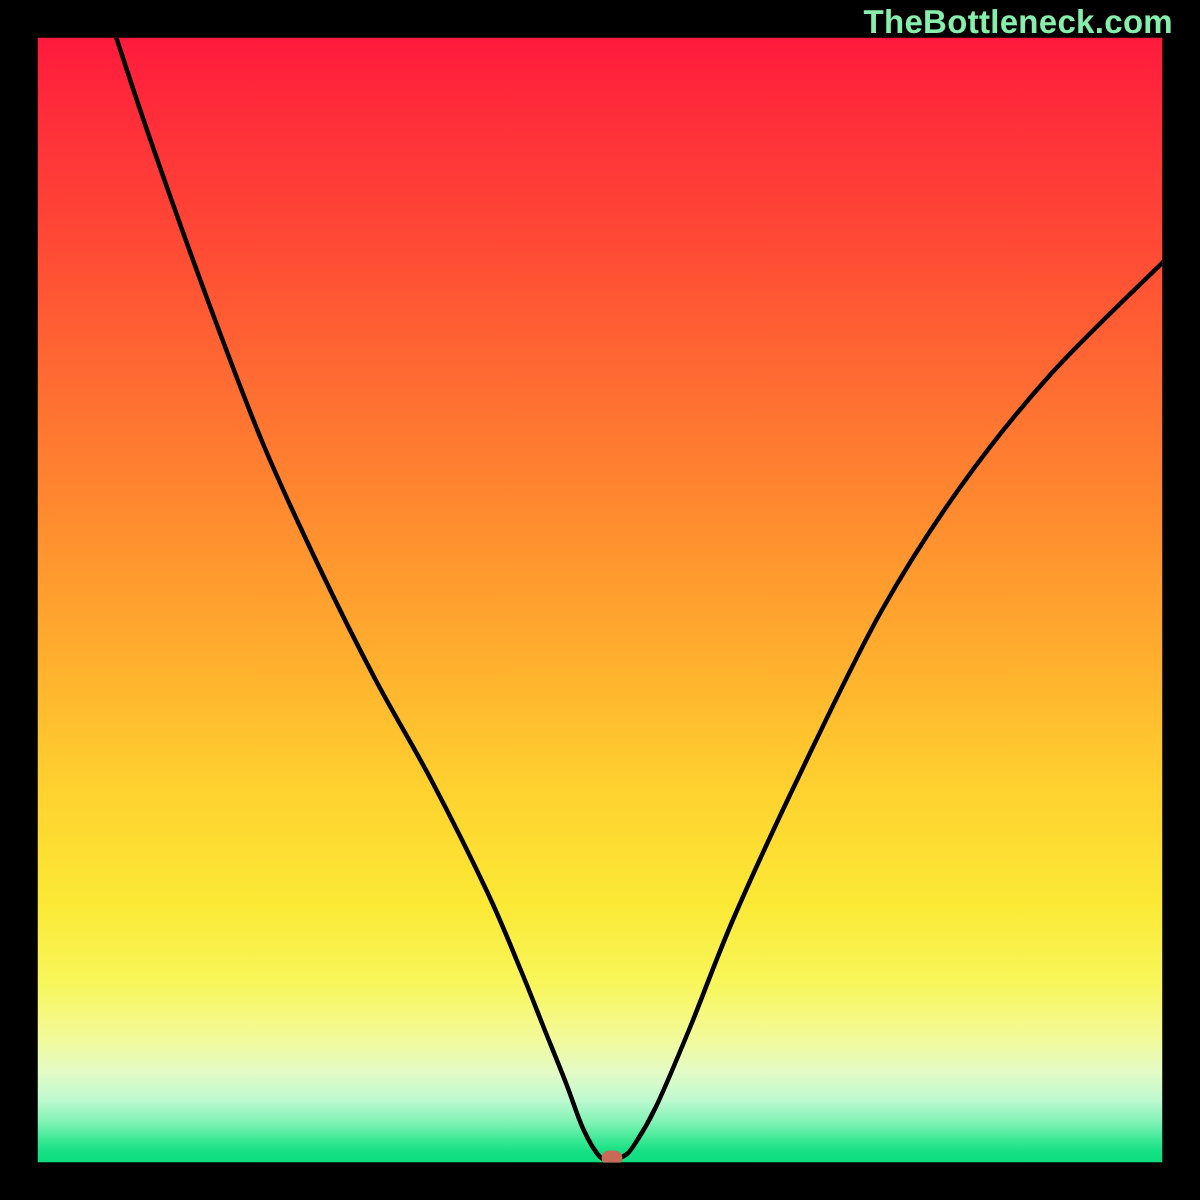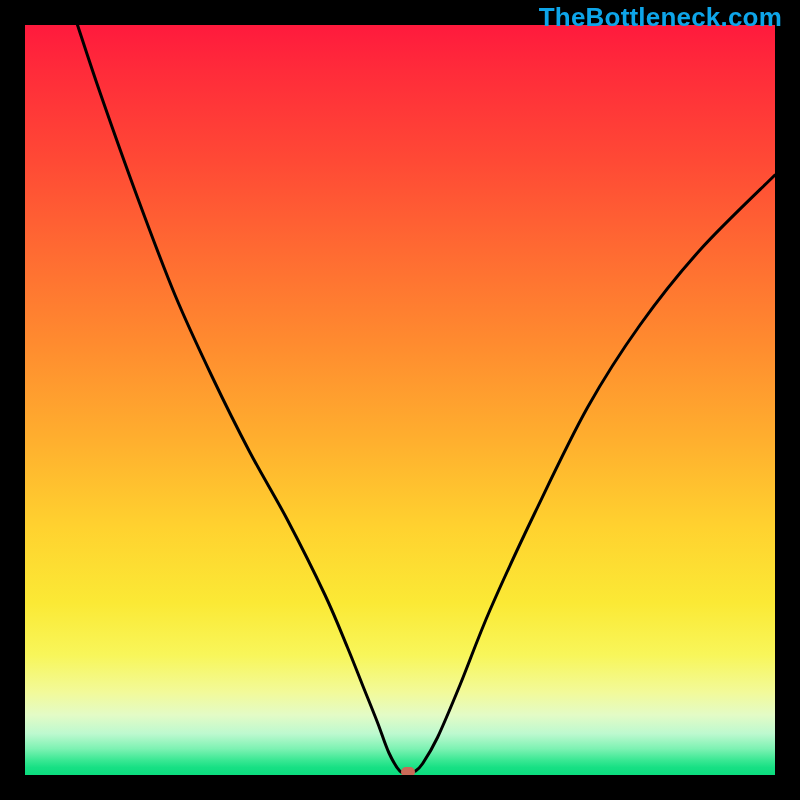--- a/index.html
+++ b/index.html
@@ -8,23 +8,23 @@
     position: relative;
     width: 800px;
     height: 800px;
     background: #000;
   }
   .watermark {
     position: absolute;
     top: 2px;
     right: 18px;
     font-family: Arial, Helvetica, sans-serif;
-    font-size: 26px;
+    font-size: 22px;
     font-weight: 600;
-    color: #0ea5e9;
+    color: #86efac;
     letter-spacing: 0.2px;
     z-index: 5;
   }
   .plot-area {
     position: absolute;
     left: 25px;
     top: 25px;
     width: 750px;
     height: 750px;
     overflow: hidden;

